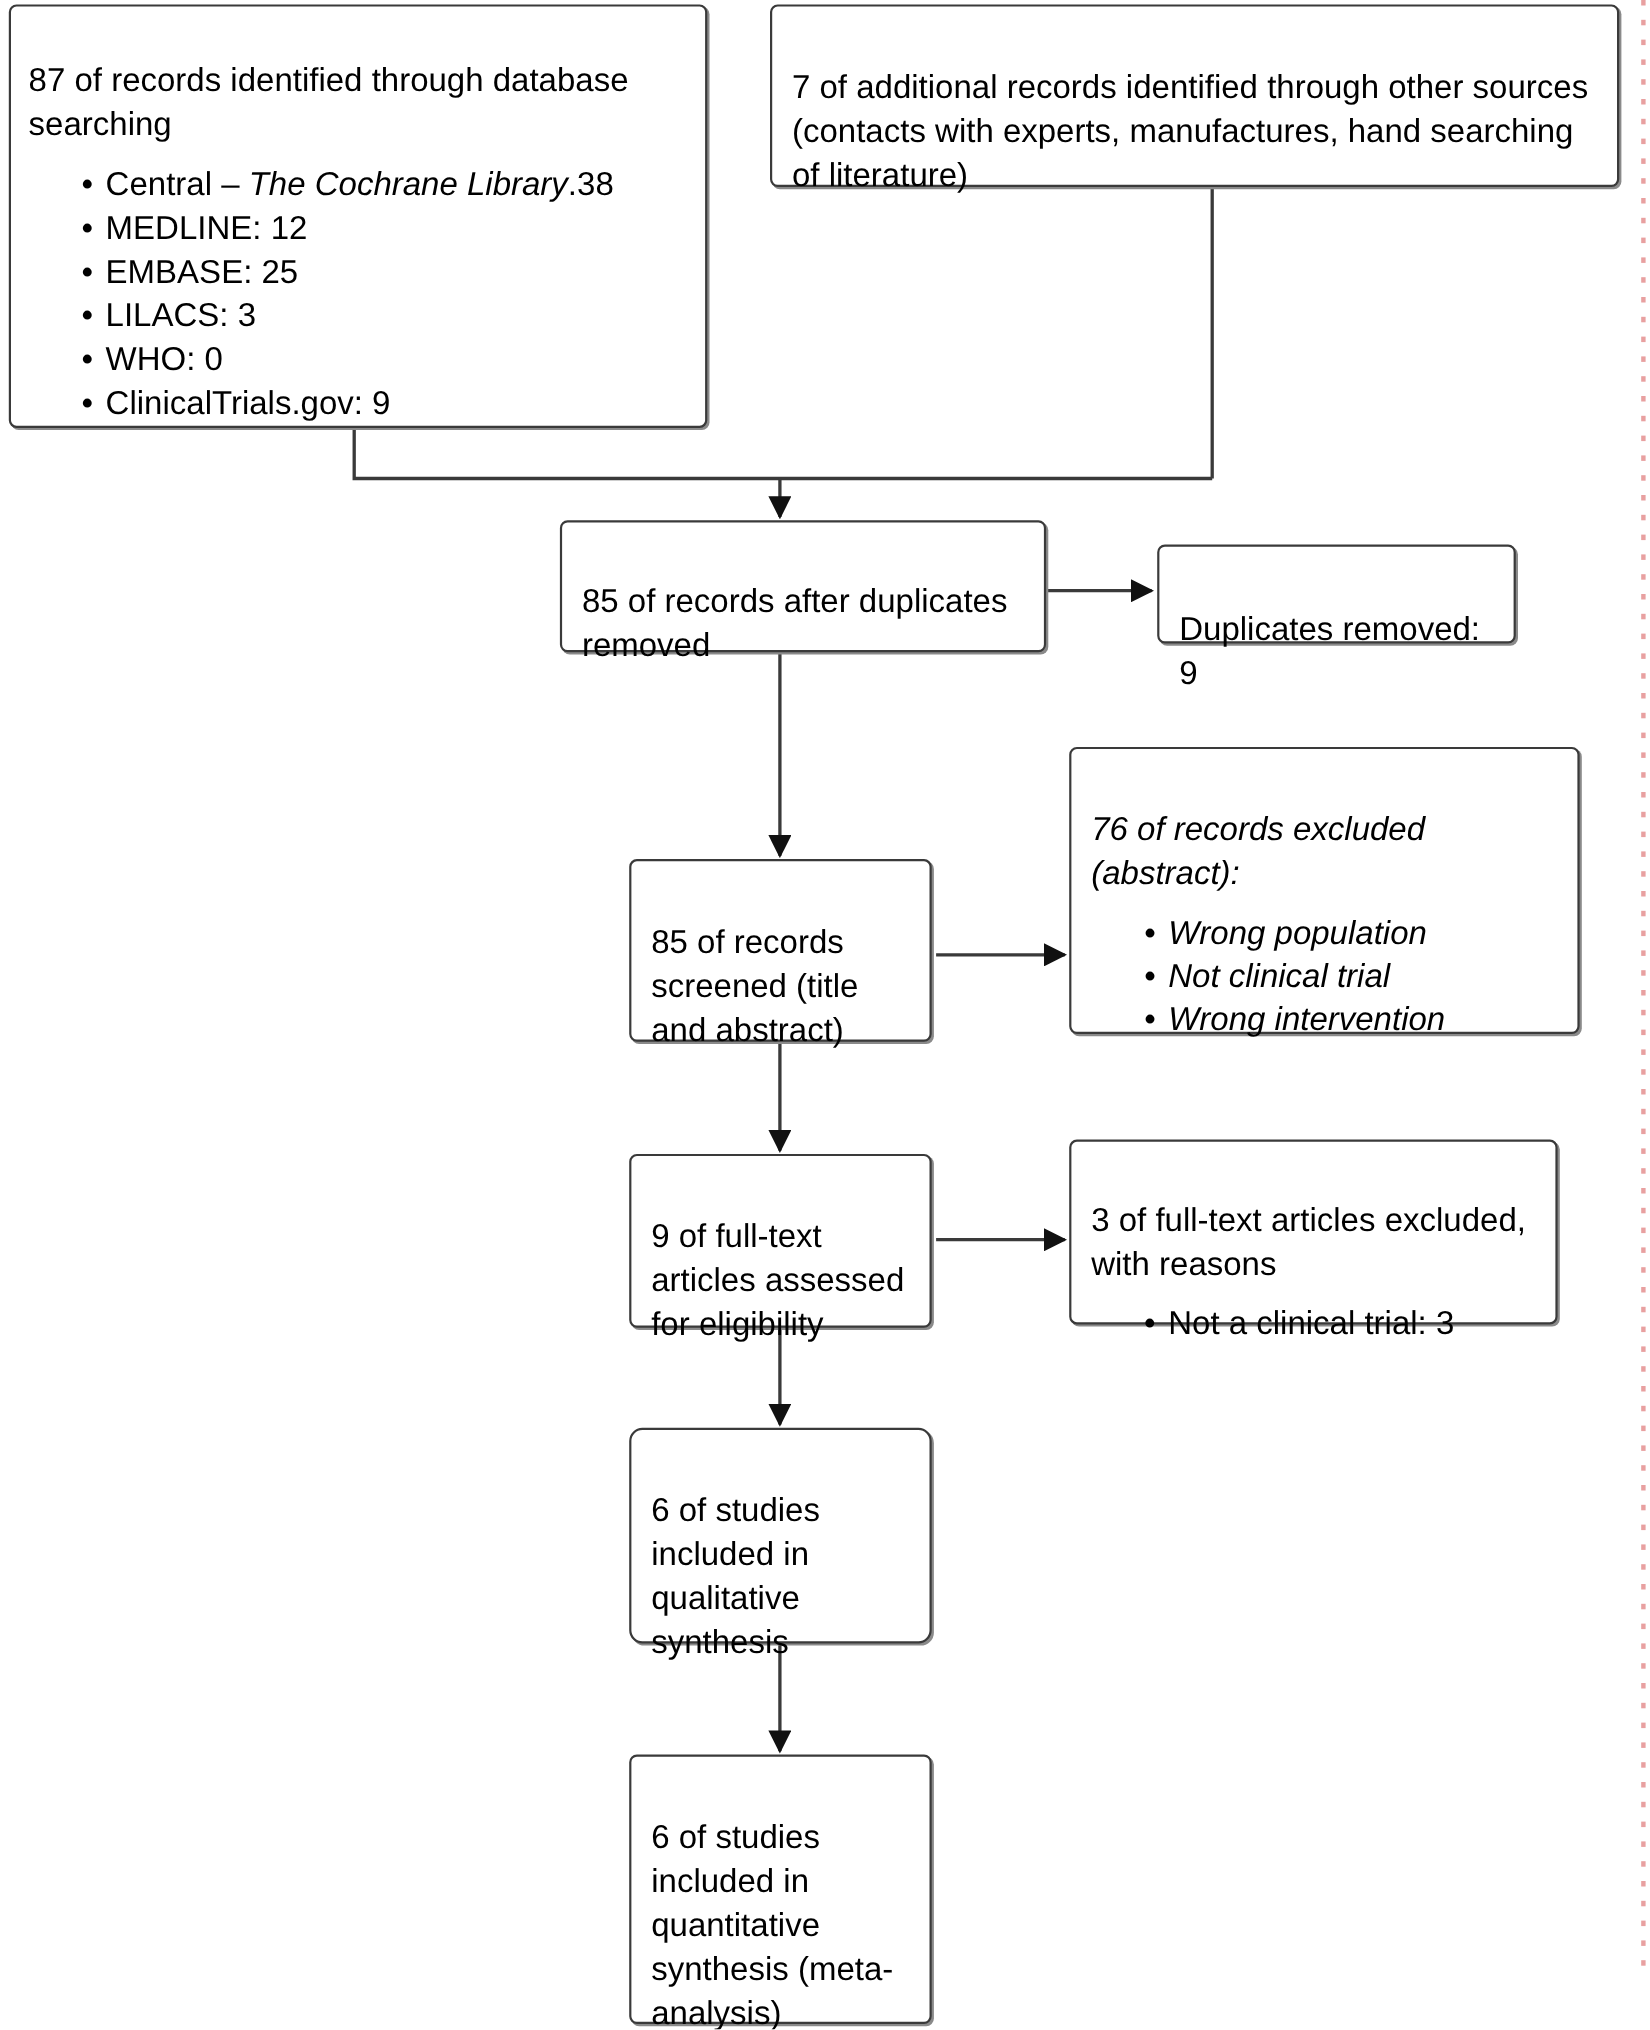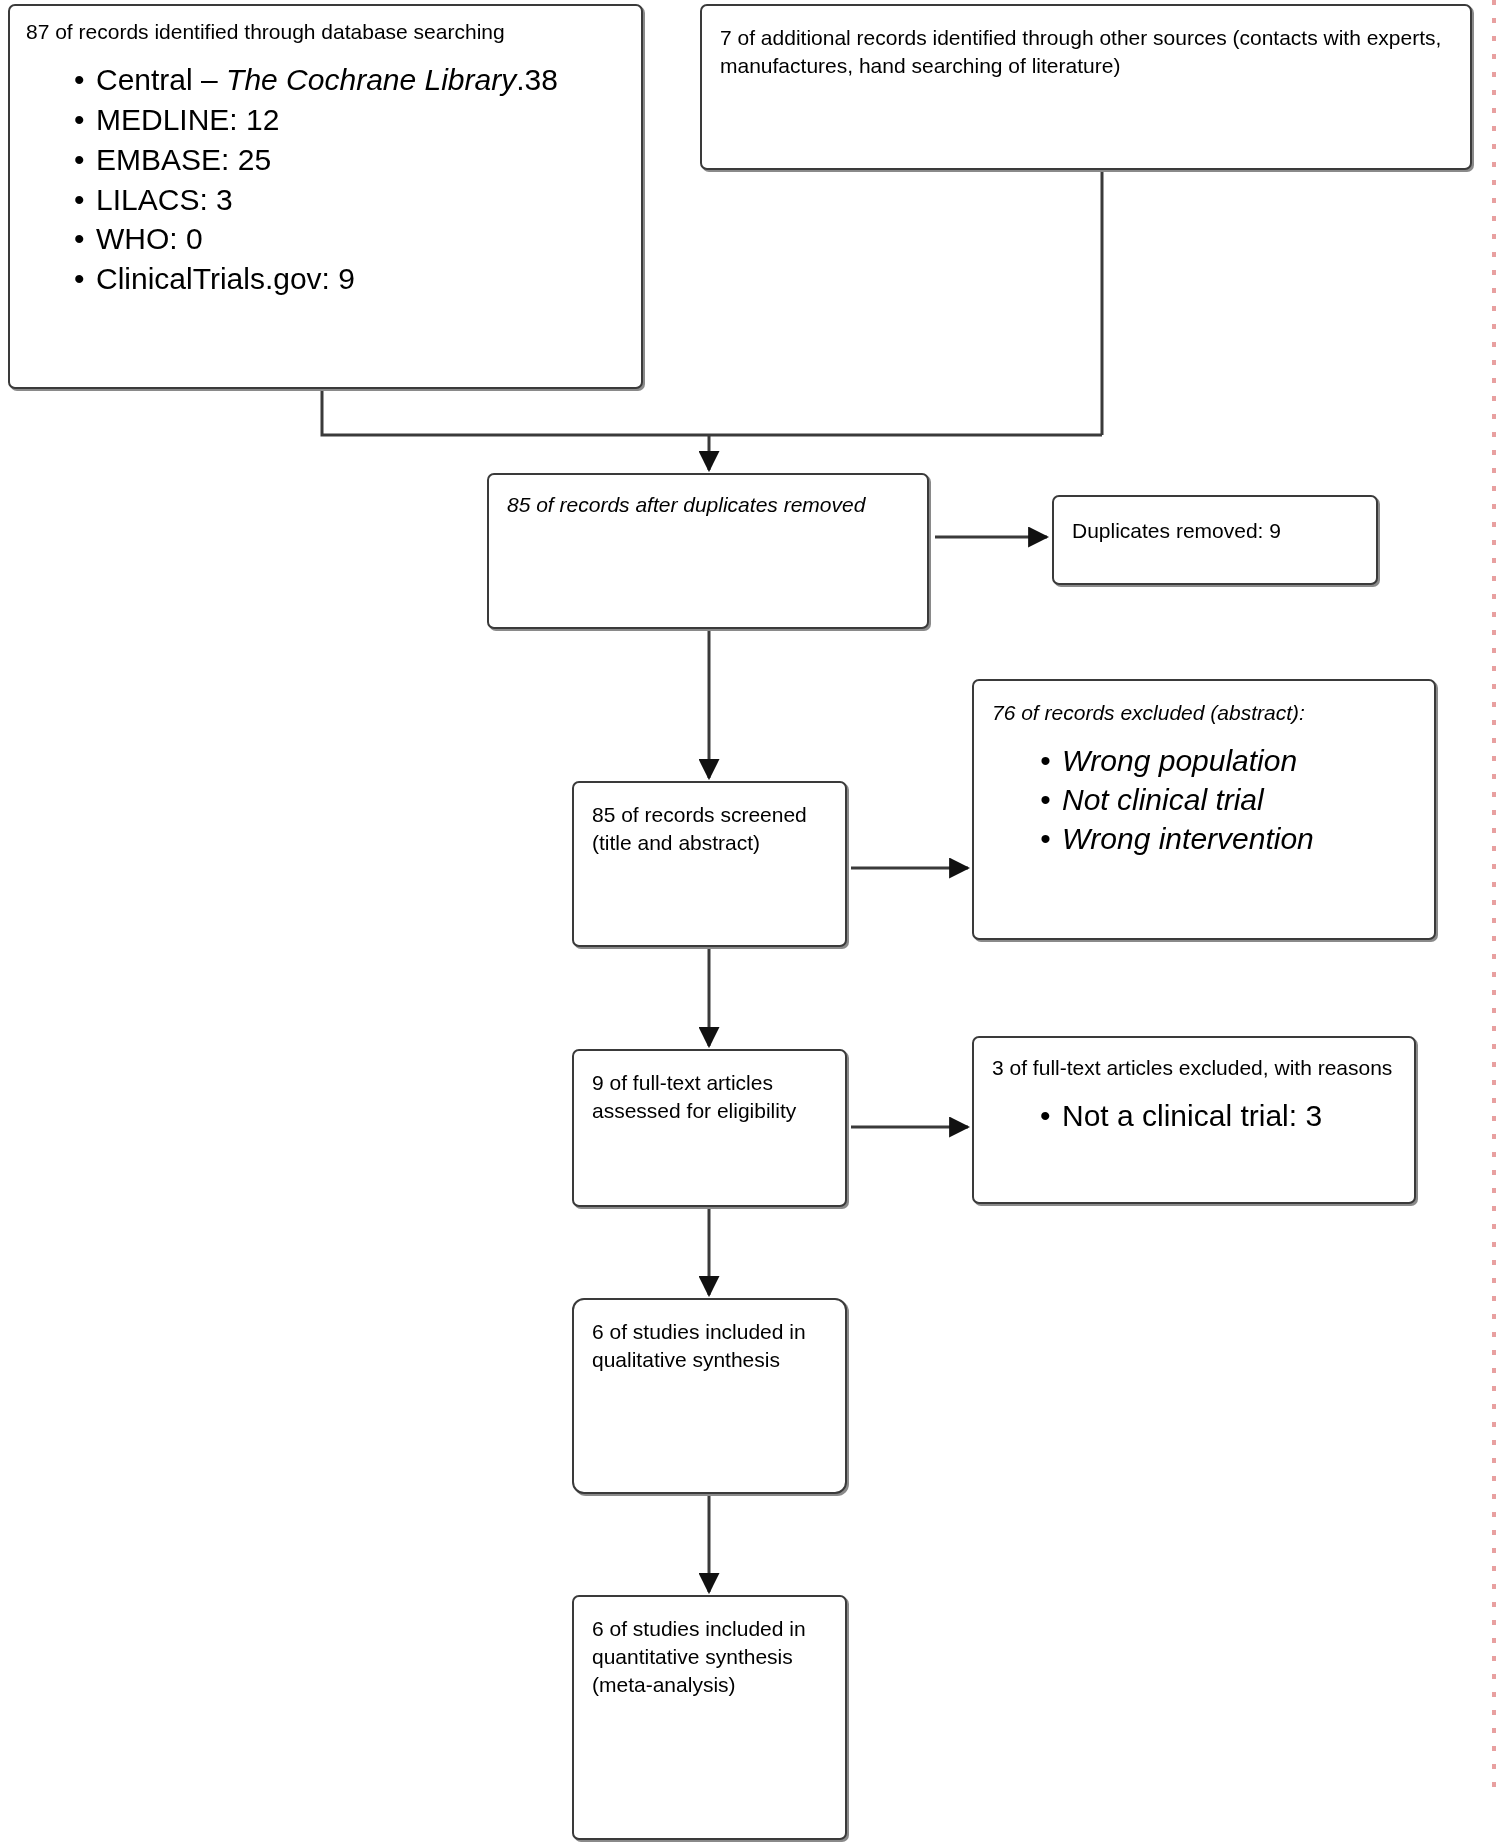--- a/index.html
+++ b/index.html
@@ -20,23 +20,24 @@
   }
   .box {
     position: absolute;
     box-sizing: border-box;
     background: #ffffff;
     border: 2px solid #3a3a3a;
     border-radius: 7px;
     box-shadow: 2px 2px 0 0 #8a8a8a;
   }
   .box .txt {
-    font-size: 21px;
+    font-size: 30px;
     line-height: 1.33;
     white-space: pre-wrap;
+    margin-top: 36px;
   }
   .pad {
     position: absolute;
     left: 16px;
     right: 12px;
     top: 12px;
   }
   ul.bullets {
     margin: 14px 0 0 0;
     padding: 0 0 0 48px;
@@ -132,21 +133,21 @@
       </ul>
     </div>
   </div>
 
   <div class="box" style="left:700px; top:4px; width:772px; height:166px;">
     <div class="pad" style="left:18px; right:14px; top:18px;">
       <div class="txt">7 of additional records identified through other sources (contacts with experts, manufactures, hand searching of literature)</div>
     </div>
   </div>
 
-  <div class="box" style="left:487px; top:473px; width:442px; height:156px;font-style:italic;">
+  <div class="box" style="left:509px; top:473px; width:442px; height:120px;">
     <div class="pad" style="left:18px; right:14px; top:16px;">
       <div class="txt">85 of records after duplicates removed</div>
     </div>
   </div>
 
   <div class="box" style="left:1052px; top:495px; width:326px; height:90px;">
     <div class="pad" style="left:18px; right:14px; top:20px;">
       <div class="txt">Duplicates removed: 9</div>
     </div>
   </div>

